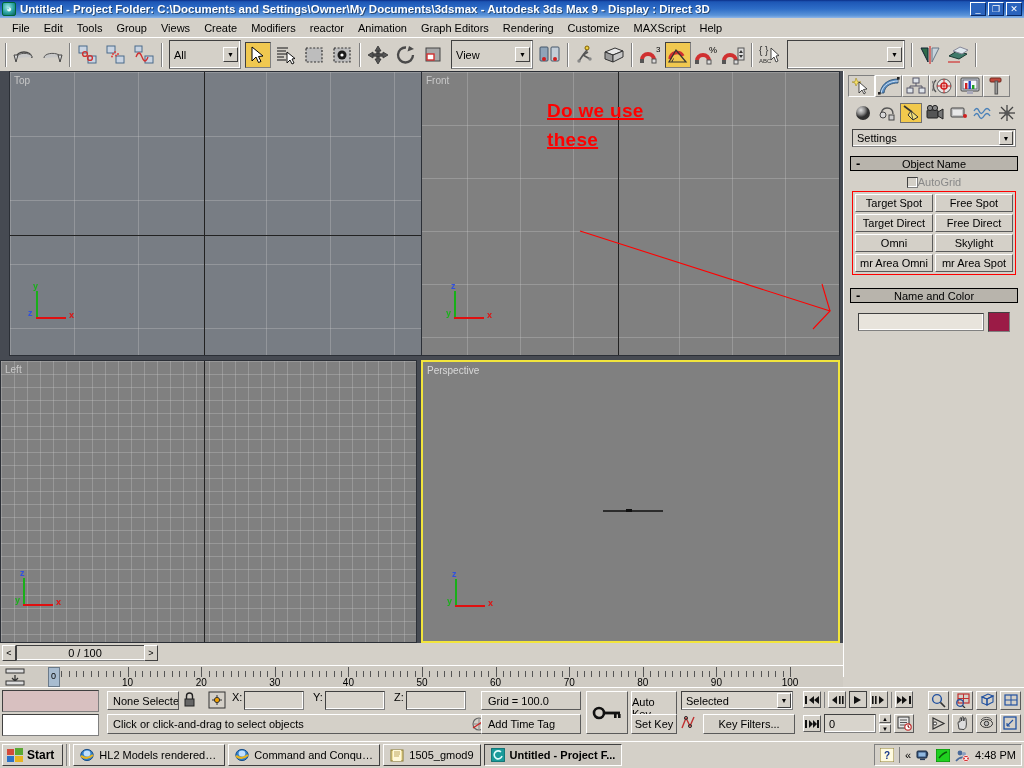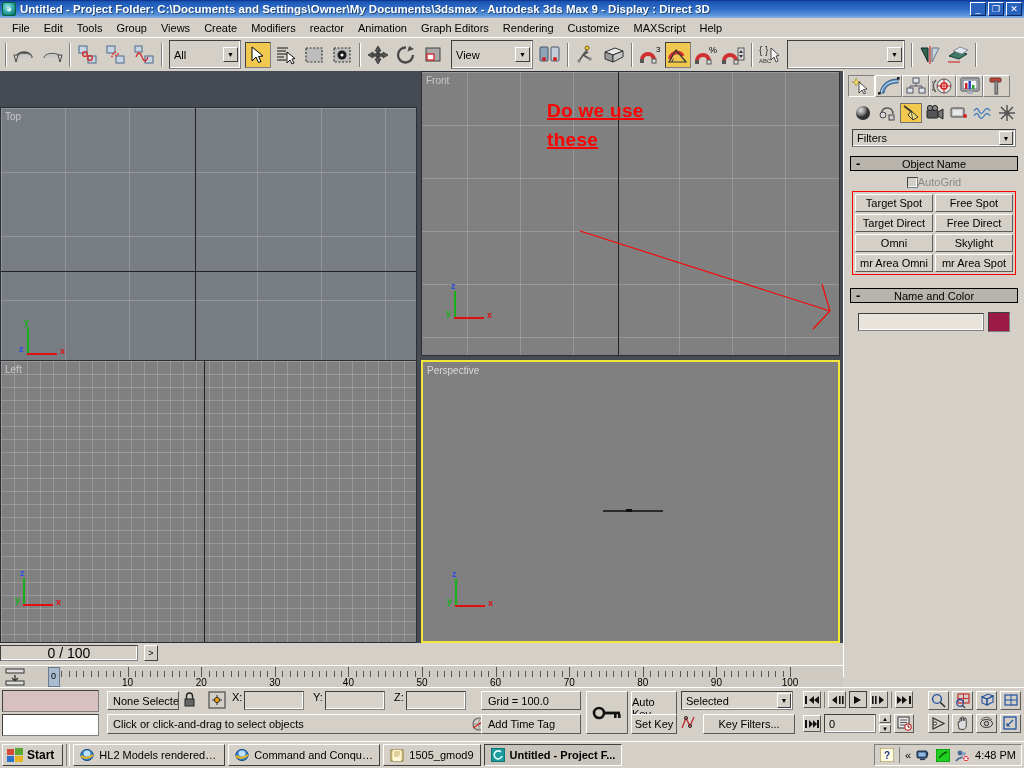--- a/index.html
+++ b/index.html
@@ -73,22 +73,22 @@
   
   .viewarea{ position:absolute; left:0; top:71px; width:843px; height:572px; background:#464a52; }
   .vp{ position:absolute; background:#808080; overflow:hidden; }
   .vp .label{
     position:absolute; left:4px; top:3px; color:#c8c8c8; font-size:10px;
     font-family:"Liberation Sans",sans-serif; text-shadow:none; z-index:5;
   }
   .vp.sel{ }
   .vp.sel .label{ color:#d8d8d8; }
 
-  .vp-top{ left:0; top:0; width:417px; height:285px; border:1px solid #2b2f36;
-    background:#787d84;margin-top:36px; }
+  .vp-top{ left:9px; top:0; width:417px; height:285px; border:1px solid #2b2f36;
+    background:#787d84; }
   .vp-front{ left:421px; top:0; width:419px; height:285px; border:1px solid #2b2f36;
     background:#808080; }
   .vp-left{ left:0; top:289px; width:417px; height:283px; border:1px solid #2b2f36;
     background:#808080; }
   .vp-persp{ left:421px; top:289px; width:419px; height:283px; border:2px solid #f2e53c;
     background:#808080; }
 
   .gridL{ position:absolute; background:rgba(200,200,200,.34); }
   .gridDark{ position:absolute; background:#222; }
 
@@ -155,24 +155,24 @@
   .namecolor{ display:flex; gap:4px; padding:6px 6px 8px 6px; align-items:center;}
   .name-field{ flex:1; height:18px; background:#e8e4dc;
     border:1px solid #808080;border-top-color:#404040;border-left-color:#404040;
     box-shadow: inset -1px -1px 0 #fff; }
   .color-sw{ width:22px;height:20px; background:#9b1b46;
     border:1px solid #808080;border-top-color:#404040;border-left-color:#404040; }
 
   
   .bottom{ position:absolute; left:0; top:643px; width:843px; height:22px; background:#d4d0c8; }
   .timefield{
-    position:absolute; left:0; top:2px; width:138px; height:16px;
+    position:absolute; left:16px; top:2px; width:138px; height:16px;
     background:#d4d0c8; border:1px solid #808080;border-top-color:#404040;border-left-color:#404040;
     box-shadow: inset -1px -1px 0 #fff;
-    display:flex;align-items:center;justify-content:center;font-size:14px;
+    display:flex;align-items:center;justify-content:center;font-size:11px;
   }
   .spinbtn{ position:absolute; top:2px; width:14px;height:16px;background:#d4d0c8;
     border:1px solid #fff;border-right-color:#404040;border-bottom-color:#404040;
     display:flex;align-items:center;justify-content:center;font-size:9px;}
 
   .ruler{ position:absolute; left:0; top:665px; width:843px; height:22px;
     background:#cfcbc3; border-top:1px solid #fff; }
   .tick{ position:absolute; bottom:10px; width:1px; background:#555; }
   .ticknum{ position:absolute; bottom:-2px; font-size:10px; color:#000; transform:translateX(-50%); }
   .slider-handle{ position:absolute; top:1px; width:12px; height:20px; background:#a8bcd0;
@@ -700,21 +700,21 @@
               <line x1="1" y1="9" x2="17" y2="9"></line>
               <line x1="3" y1="3" x2="15" y2="15"></line>
               <line x1="15" y1="3" x2="3" y2="15"></line>
             </g>
             <circle cx="9" cy="9" r="2.6" fill="#555"></circle>
           </svg>
       </div>
     </div>
 
     <div class="cp-combo">
-      <div class="val">Filters</div>
+      <div class="val">Settings</div>
       <div class="arrow">▼</div>
     </div>
 
     <div class="rollout">
       <div class="rollout-hdr">
         <span class="minus">-</span>
         <span>Object Name</span>
       </div>
       <div class="rollout-body">
         <div class="autogrid">

